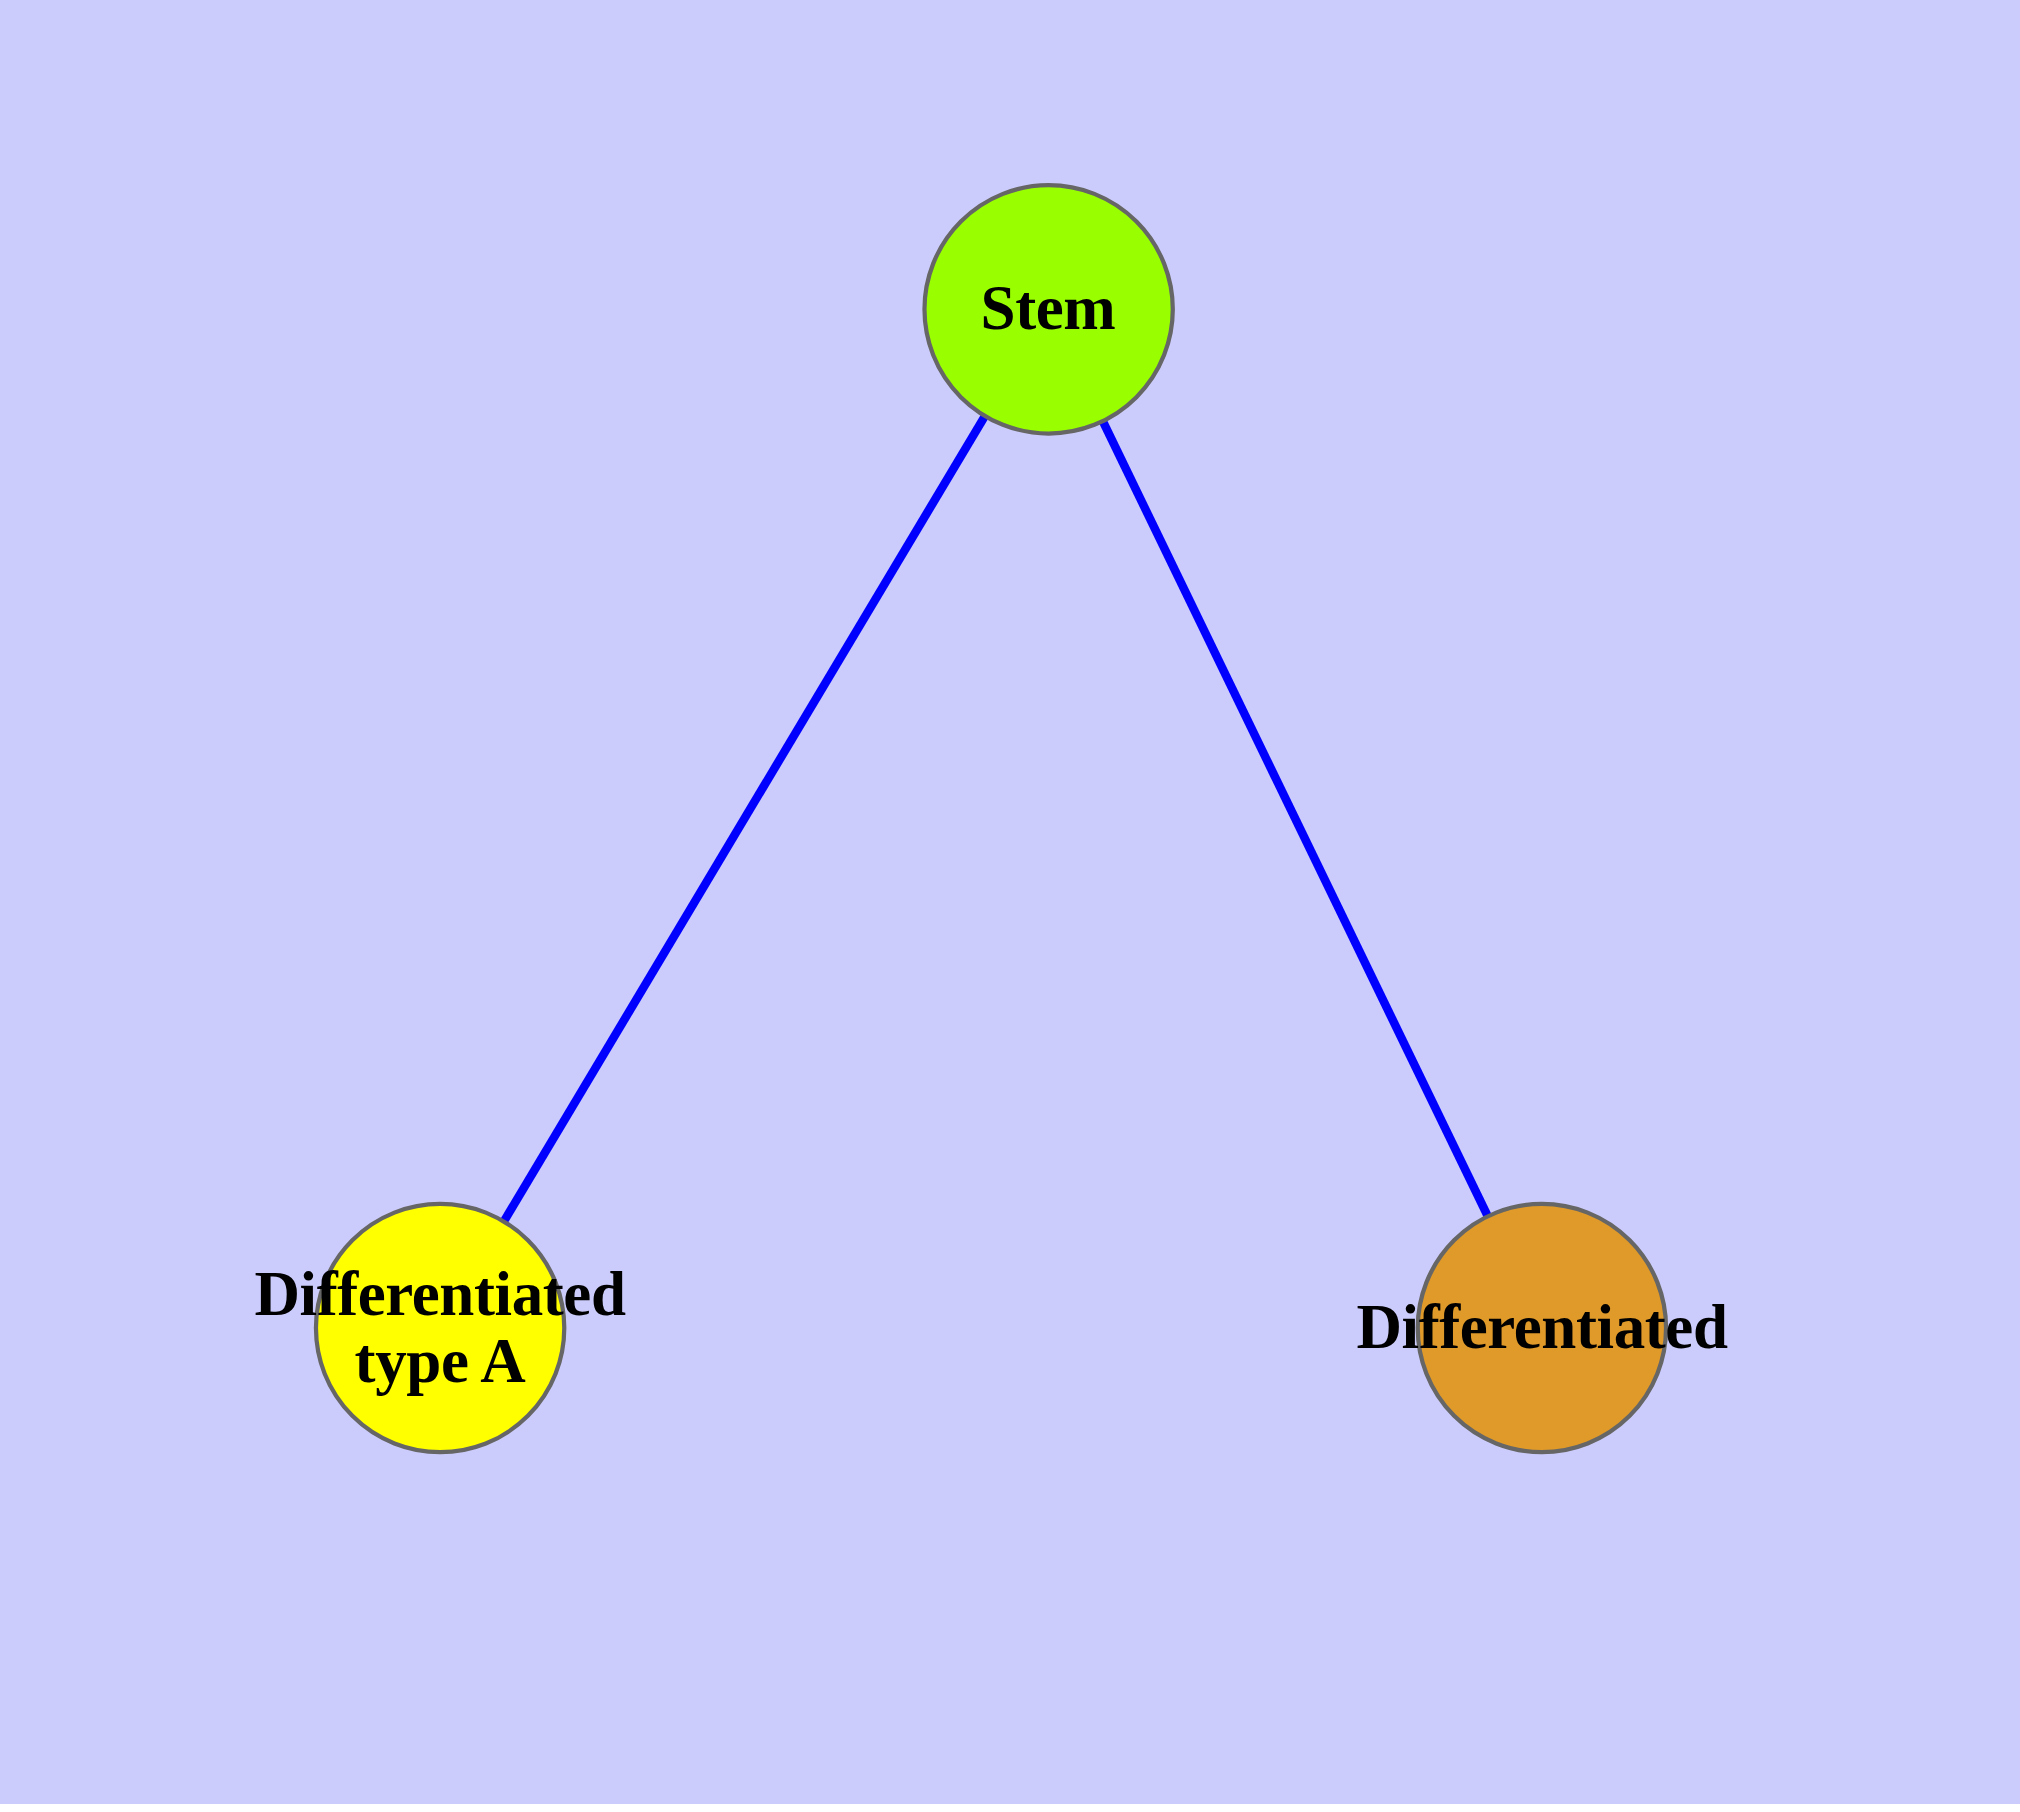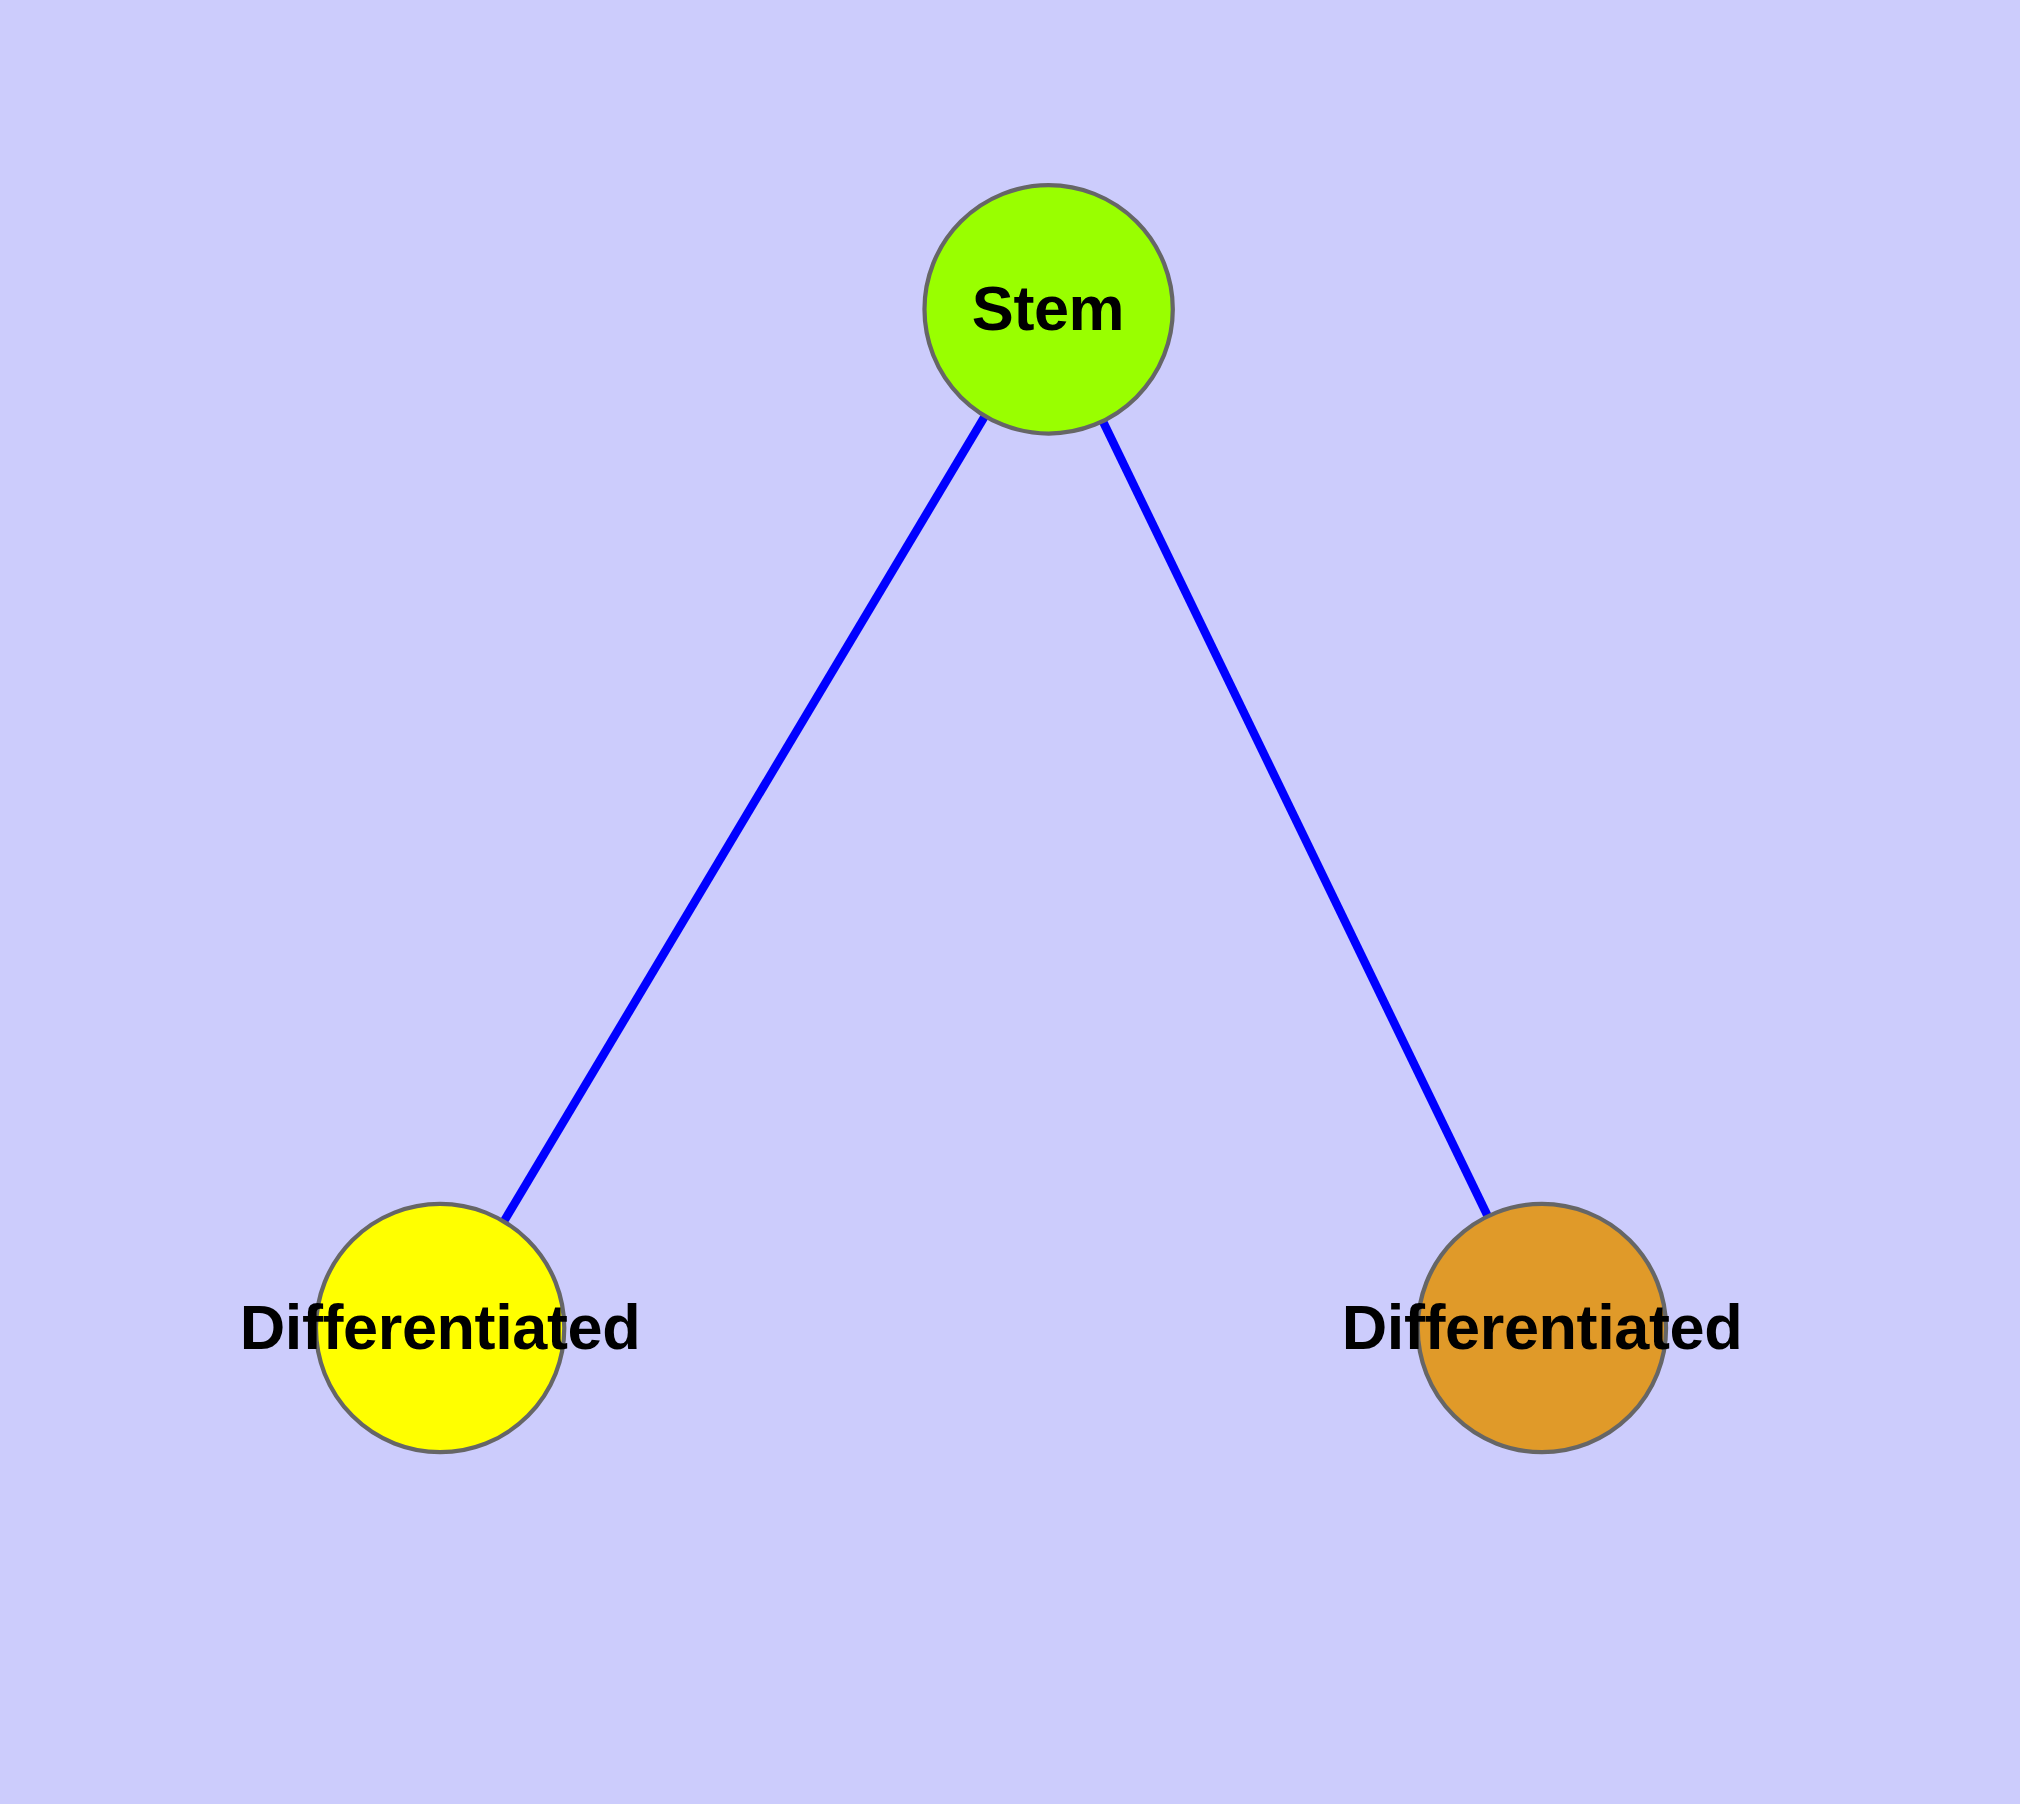--- a/index.html
+++ b/index.html
@@ -6,21 +6,21 @@
     margin: 0;
     padding: 0;
     background: #ffffff;
   }
   #canvas {
     position: relative;
     width: 2021px;
     height: 1812px;
     background: #ffffff;
     overflow: hidden;
-    font-family: Liberation Sans, sans-serif;
+    font-family: Liberation Serif, serif;
   }
   #plot-bg {
     position: absolute;
     left: 0;
     top: 0;
     width: 2021px;
     height: 1804px;
     background: #ccccfc;
   }
   #graph-svg {
@@ -58,19 +58,20 @@
         <circle cx="519" cy="1567" r="146.5" fill="#ffff00" stroke="#666666" stroke-width="5"></circle>
         <circle cx="1819" cy="1567" r="146.5" fill="#e09a29" stroke="#666666" stroke-width="5"></circle>
       </g>
   </svg>
   <div id="labels-layer">
       <div class="node-label" style="left: 1048px; top: 309px; font-size: 63px; color: rgb(0, 0, 0);">
         <div>Stem</div>
       </div>
       <div class="node-label" style="left: 440px; top: 1328px; font-size: 63px; color: rgb(0, 0, 0);">
         <div>Differentiated</div>
+        <div>type A</div>
       </div>
       <div class="node-label" style="left: 1542px; top: 1328px; font-size: 63px; color: rgb(0, 0, 0);">
         <div>Differentiated</div>
       </div>
     </div>
 </div>
 
 
 </body></html>

